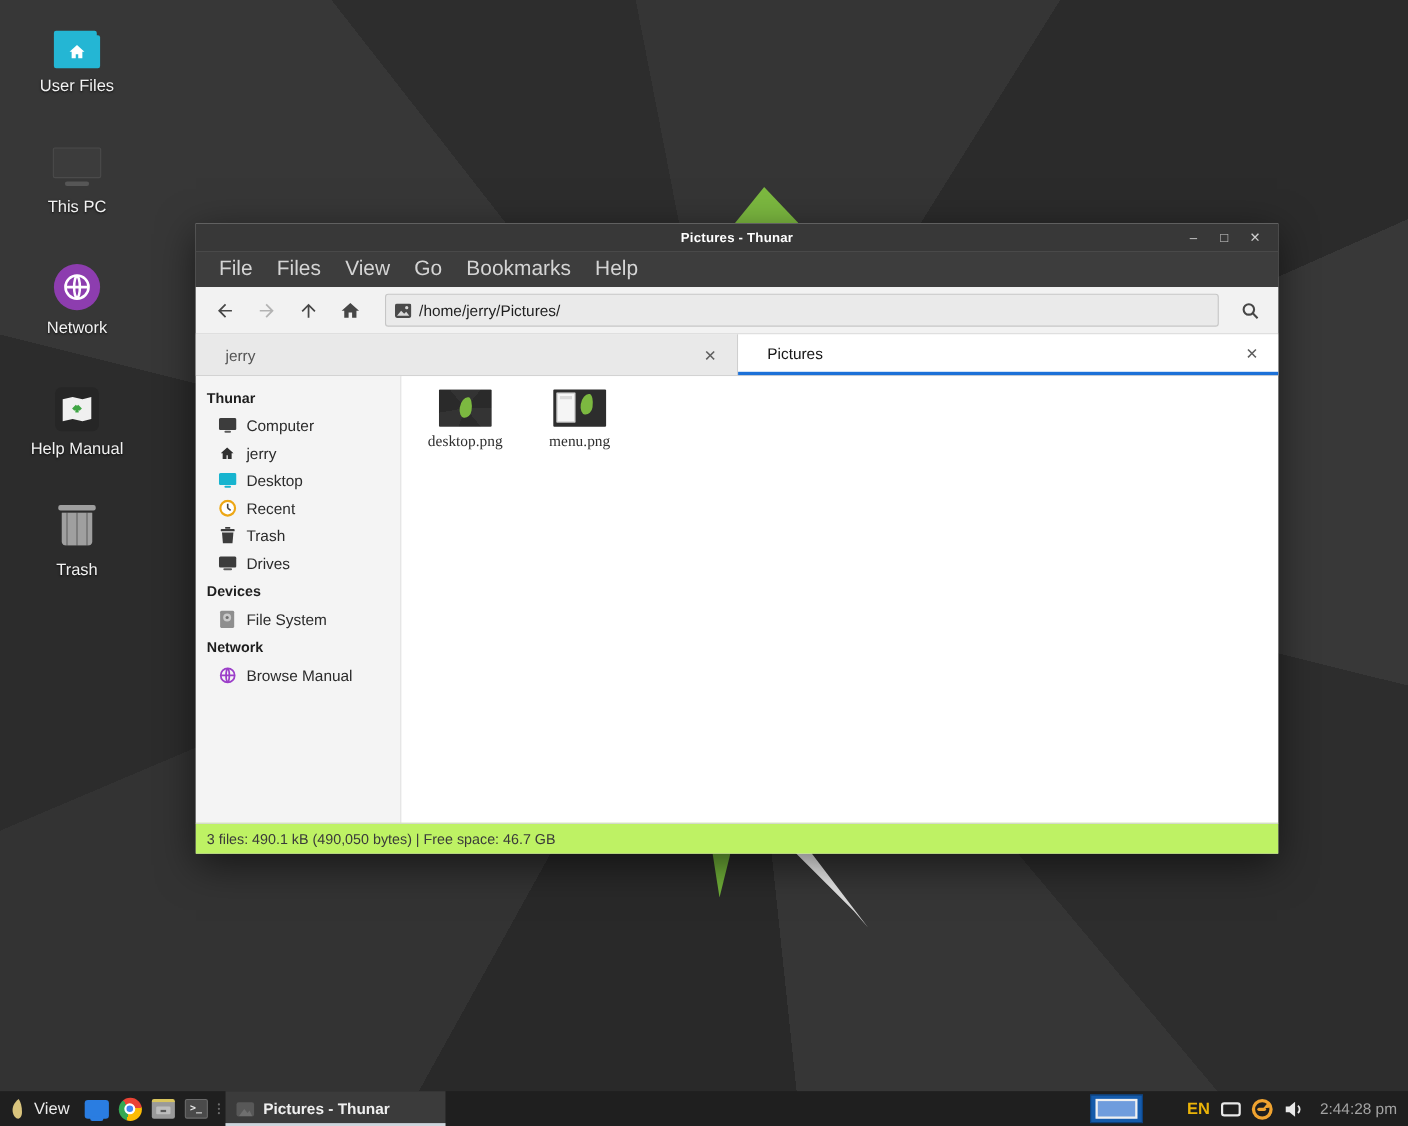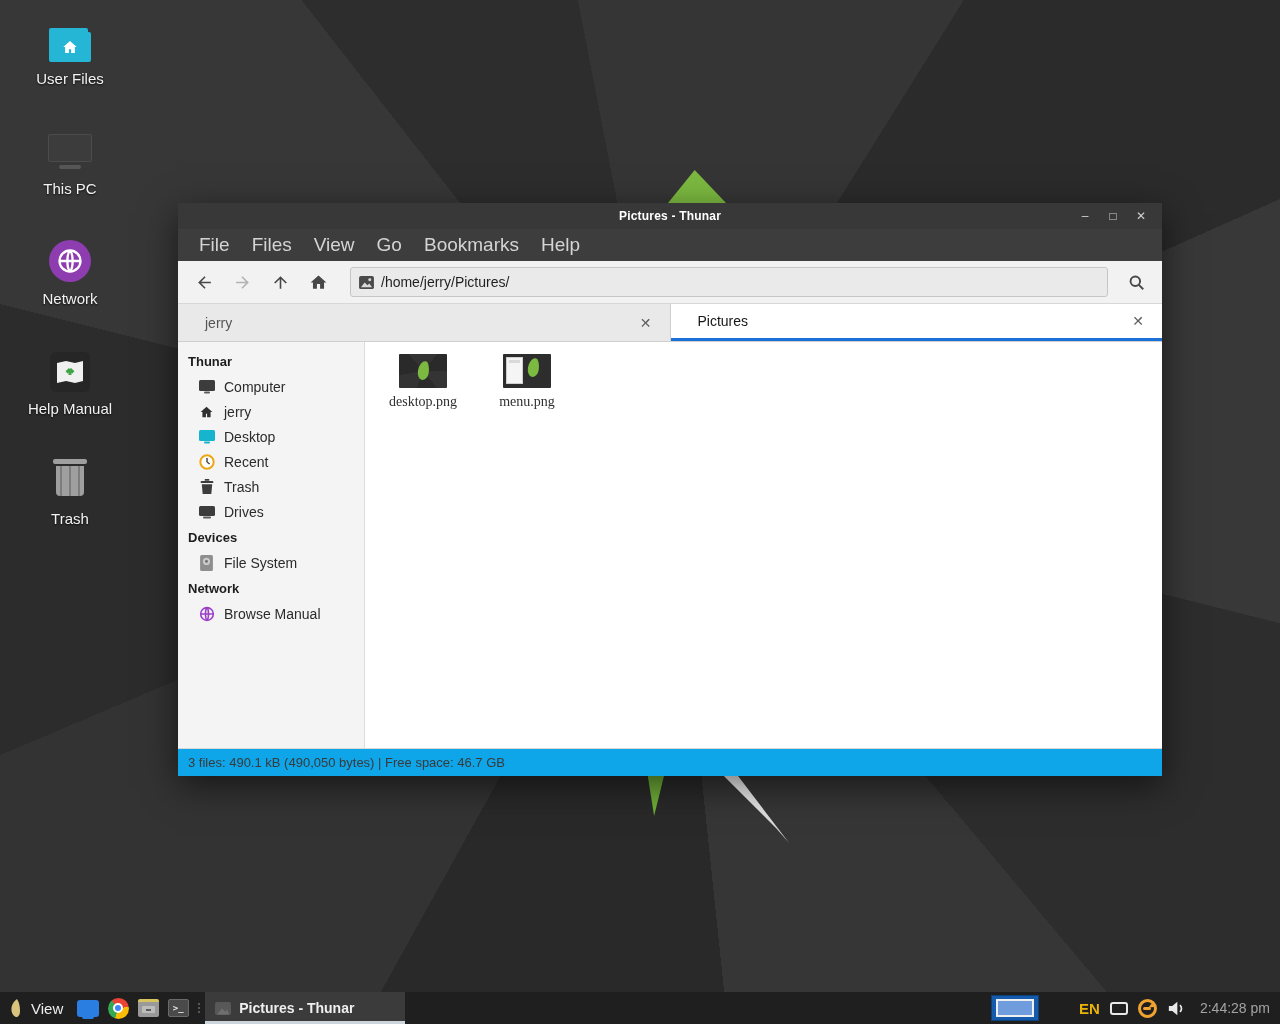--- a/index.html
+++ b/index.html
@@ -96,21 +96,21 @@
      background-image:conic-gradient(from 0deg at 50% 50%, #333 0 40deg,#2a2a2a 40deg 90deg,#343434 90deg 140deg,#2b2b2b 140deg 200deg,#333 200deg 260deg,#2a2a2a 260deg 320deg,#333 320deg); }
   .th-desktop .leaf { position:absolute; left:19px; top:7px; width:11px; height:19px; background:#7cb940; border-radius:60% 40% 55% 45%/55% 60% 40% 45%; transform:rotate(8deg); }
   .th-menu { background:#2d2d2d; }
   .th-menu .panel { position:absolute; left:3px; top:3px; width:17px; height:27px; background:#f5f5f5; border:1px solid #cfcfcf; }
   .th-menu .panel:before { content:""; display:block; margin:2px 2px 0; height:3px; background:#d9d9d9; }
   .th-menu .leaf { position:absolute; left:25px; top:4px; width:11px; height:19px; background:#7cb940; border-radius:60% 40% 55% 45%/55% 60% 40% 45%; transform:rotate(8deg); }
   .th-settings { background:#303030; }
   .th-settings .pane { position:absolute; left:3px; top:6px; width:42px; height:23px; background:#f2f2f2;
      background-image:repeating-linear-gradient(#f2f2f2 0 2px,#b9b9b9 2px 4px, #f2f2f2 4px 6px); }
 
-  .statusbar { height:28px; background:#0ea5e9; border-top:1px solid #d8d8d8; display:flex; align-items:center; padding:0 10px; font-size:13px; color:#3a3a3a; flex:0 0 auto; }
+  .statusbar { height:28px; background:#bef264; border-top:1px solid #d8d8d8; display:flex; align-items:center; padding:0 10px; font-size:13px; color:#3a3a3a; flex:0 0 auto; }
 
   
   .taskbar { position:absolute; left:0; bottom:0; width:1280px; height:32px; background:#1f1f1f; display:flex; align-items:center; z-index:5; }
   .menu-btn { display:flex; align-items:center; gap:7px; padding:0 10px 0 8px; height:32px; cursor:default; }
   .menu-btn .mlabel { color:#ececec; font-size:15px; }
   .launcher { width:30px; height:32px; display:flex; align-items:center; justify-content:center; cursor:default; }
   .ic-bluewin { width:22px; height:17px; background:#2a7de1; border-radius:3px; position:relative; }
   .ic-bluewin:after { content:""; position:absolute; left:5px; bottom:-2px; width:12px; height:4px; background:#2a7de1; border-radius:0 0 2px 2px; }
   .ic-chrome { width:21px; height:21px; border-radius:50%;
      background:conic-gradient(from -40deg,#ea4335 0 120deg,#fbbc05 120deg 240deg,#34a853 240deg 360deg); position:relative; }

